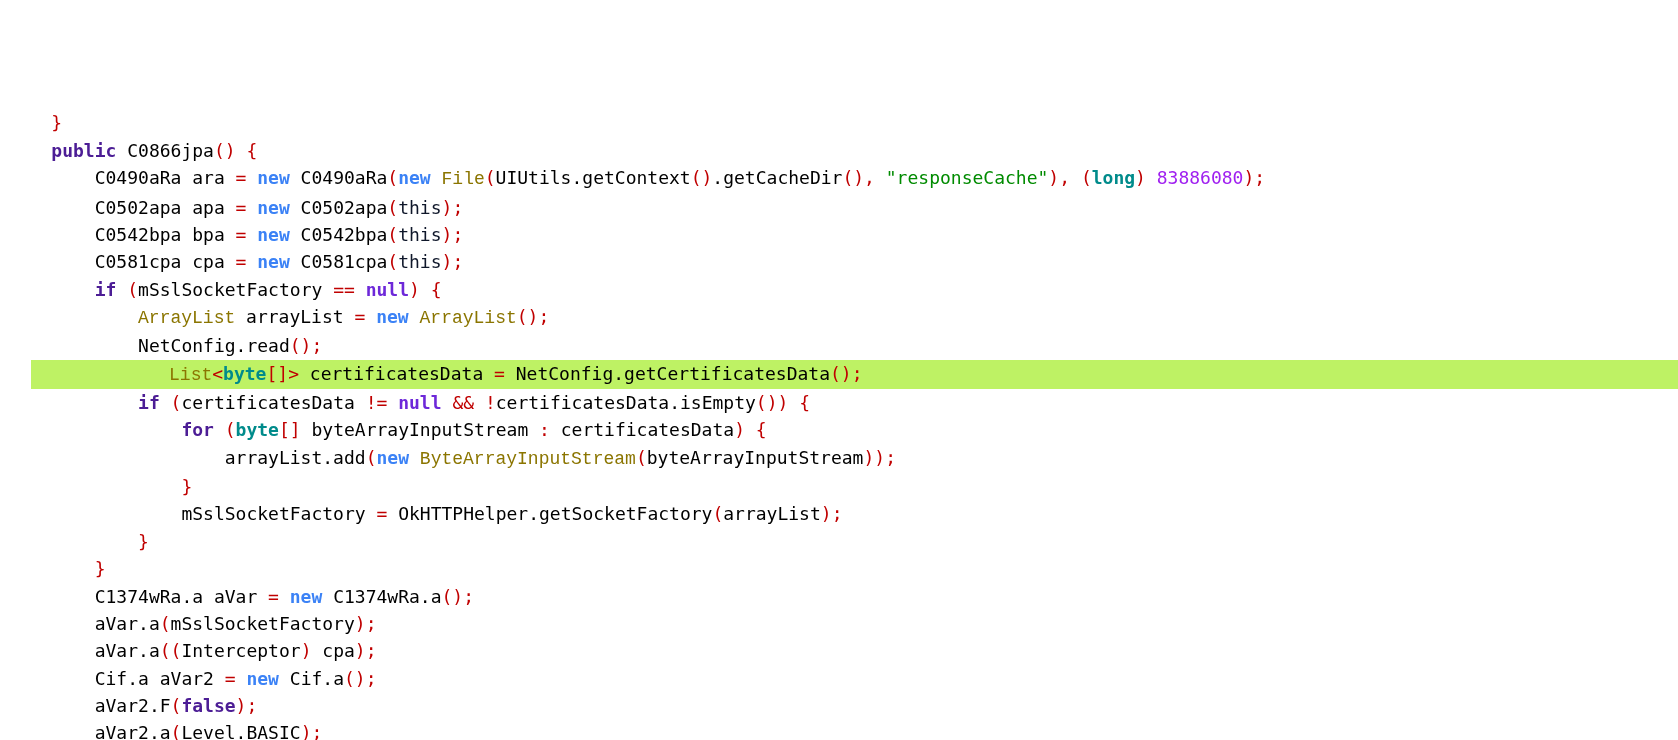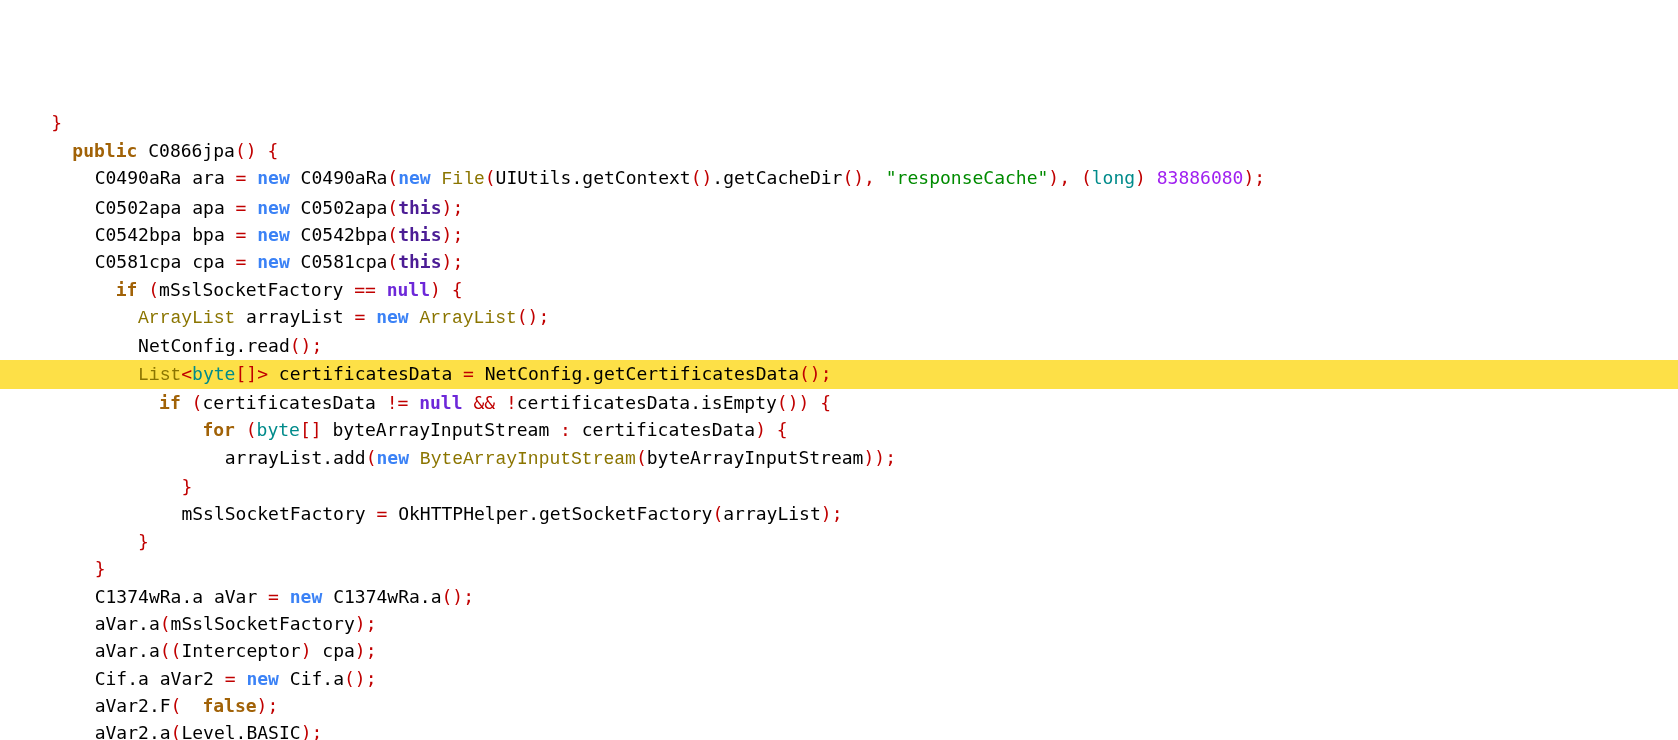--- a/index.html
+++ b/index.html
@@ -14,33 +14,34 @@
     overflow-x: auto;
   }
   .code-container {
     padding: 0;
   }
   .line {
     display: block;
     padding: 0 8px;
   }
   .highlighted {
-    background: #fde047;
+    background: #bef264;
+    margin-left: 31px;
   }
-  .kw { color: #a16207; font-weight: bold; margin-left: 21px; }
+  .kw { color: #4c1d95; font-weight: bold; }
   .type { color: #8b7500; font-family: Liberation Mono, monospace; }
   .paren { color: #c00000; }
   .brace { color: #c00000; }
   .semi { color: #c00000; }
   .op { color: #c00000; }
-  .generic { color: #008b8b; font-weight: normal; }
+  .generic { color: #008b8b; font-weight: bold; }
   .str { color: #008b00; }
   .num { color: #a020f0; margin-top: 48px; }
   .newkw { color: #3b82f6; font-weight: bold; }
-  .thiskw { color: #4c1d95; font-weight: bold; }
+  .thiskw { color: #0f172a; font-weight: normal; }
   .nullkw { color: #6d28d9; font-weight: bold; }
 </style>
 </head>
 <body>
 
 
 
 <div class="code-container" id="code-root"><span class="line">    <span class="brace">}</span></span><span class="line"></span><span class="line">    <span class="kw">public</span> C0866jpa<span class="paren">()</span> <span class="brace">{</span></span><span class="line">        C0490aRa ara <span class="op">=</span> <span class="newkw">new</span> C0490aRa<span class="paren">(</span><span class="newkw">new</span> <span class="type">File</span><span class="paren">(</span>UIUtils.getContext<span class="paren">()</span>.getCacheDir<span class="paren">()</span><span class="op">,</span> <span class="str">"responseCache"</span><span class="paren">)</span><span class="op">,</span> <span class="paren">(</span><span class="generic">long</span><span class="paren">)</span> <span class="num">83886080</span><span class="paren">)</span><span class="semi">;</span></span><span class="line">        C0502apa apa <span class="op">=</span> <span class="newkw">new</span> C0502apa<span class="paren">(</span><span class="thiskw">this</span><span class="paren">)</span><span class="semi">;</span></span><span class="line">        C0542bpa bpa <span class="op">=</span> <span class="newkw">new</span> C0542bpa<span class="paren">(</span><span class="thiskw">this</span><span class="paren">)</span><span class="semi">;</span></span><span class="line">        C0581cpa cpa <span class="op">=</span> <span class="newkw">new</span> C0581cpa<span class="paren">(</span><span class="thiskw">this</span><span class="paren">)</span><span class="semi">;</span></span><span class="line">        <span class="kw">if</span> <span class="paren">(</span>mSslSocketFactory <span class="op">==</span> <span class="nullkw">null</span><span class="paren">)</span> <span class="brace">{</span></span><span class="line">            <span class="type">ArrayList</span> arrayList <span class="op">=</span> <span class="newkw">new</span> <span class="type">ArrayList</span><span class="paren">()</span><span class="semi">;</span></span><span class="line">            NetConfig.read<span class="paren">()</span><span class="semi">;</span></span><span class="line highlighted">            <span class="type">List</span><span class="op">&lt;</span><span class="generic">byte</span><span class="op">[]&gt;</span> certificatesData <span class="op">=</span> NetConfig.getCertificatesData<span class="paren">()</span><span class="semi">;</span></span><span class="line">            <span class="kw">if</span> <span class="paren">(</span>certificatesData <span class="op">!=</span> <span class="nullkw">null</span> <span class="op">&amp;&amp;</span> <span class="op">!</span>certificatesData.isEmpty<span class="paren">())</span> <span class="brace">{</span></span><span class="line">                <span class="kw">for</span> <span class="paren">(</span><span class="generic">byte</span><span class="op">[]</span> byteArrayInputStream <span class="op">:</span> certificatesData<span class="paren">)</span> <span class="brace">{</span></span><span class="line">                    arrayList.add<span class="paren">(</span><span class="newkw">new</span> <span class="type">ByteArrayInputStream</span><span class="paren">(</span>byteArrayInputStream<span class="paren">))</span><span class="semi">;</span></span><span class="line">                <span class="brace">}</span></span><span class="line">                mSslSocketFactory <span class="op">=</span> OkHTTPHelper.getSocketFactory<span class="paren">(</span>arrayList<span class="paren">)</span><span class="semi">;</span></span><span class="line">            <span class="brace">}</span></span><span class="line">        <span class="brace">}</span></span><span class="line">        C1374wRa.a aVar <span class="op">=</span> <span class="newkw">new</span> C1374wRa.a<span class="paren">()</span><span class="semi">;</span></span><span class="line">        aVar.a<span class="paren">(</span>mSslSocketFactory<span class="paren">)</span><span class="semi">;</span></span><span class="line">        aVar.a<span class="paren">((</span>Interceptor<span class="paren">)</span> cpa<span class="paren">)</span><span class="semi">;</span></span><span class="line">        Cif.a aVar2 <span class="op">=</span> <span class="newkw">new</span> Cif.a<span class="paren">()</span><span class="semi">;</span></span><span class="line">        aVar2.F<span class="paren">(</span><span class="kw">false</span><span class="paren">)</span><span class="semi">;</span></span><span class="line">        aVar2.a<span class="paren">(</span>Level.BASIC<span class="paren">)</span><span class="semi">;</span></span><span class="line">        aVar2.log</span></div>
 
 

